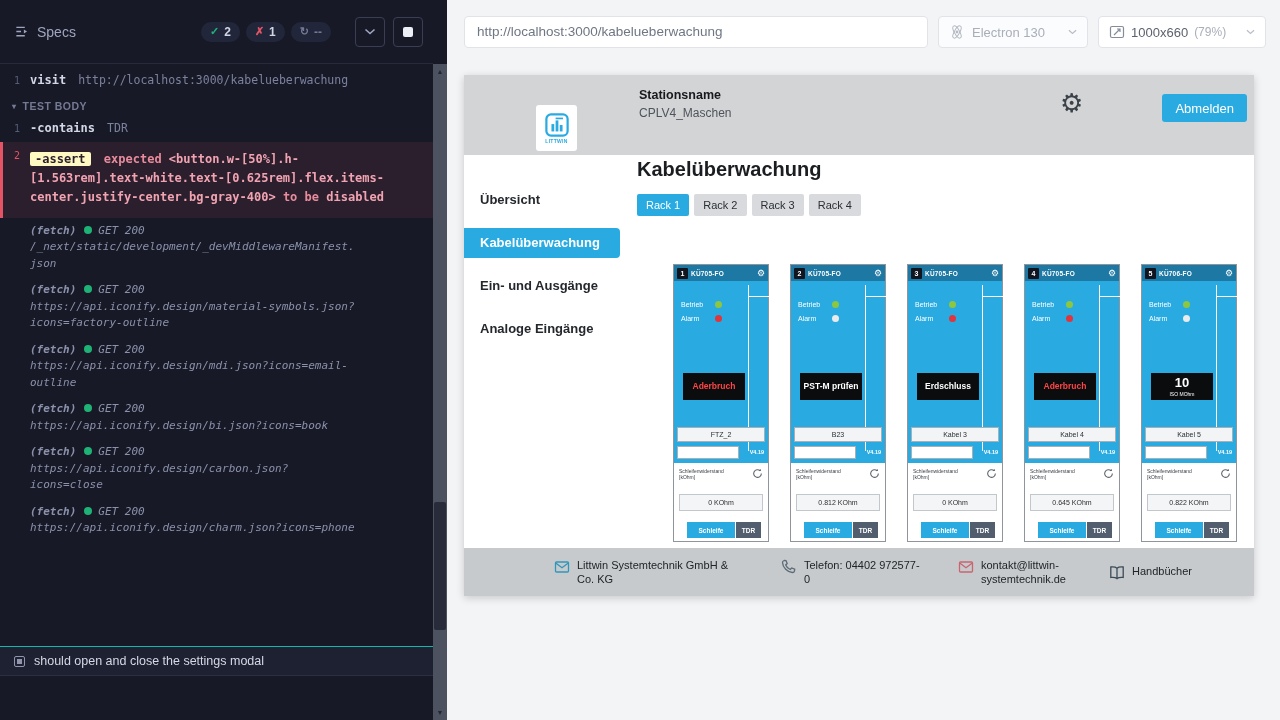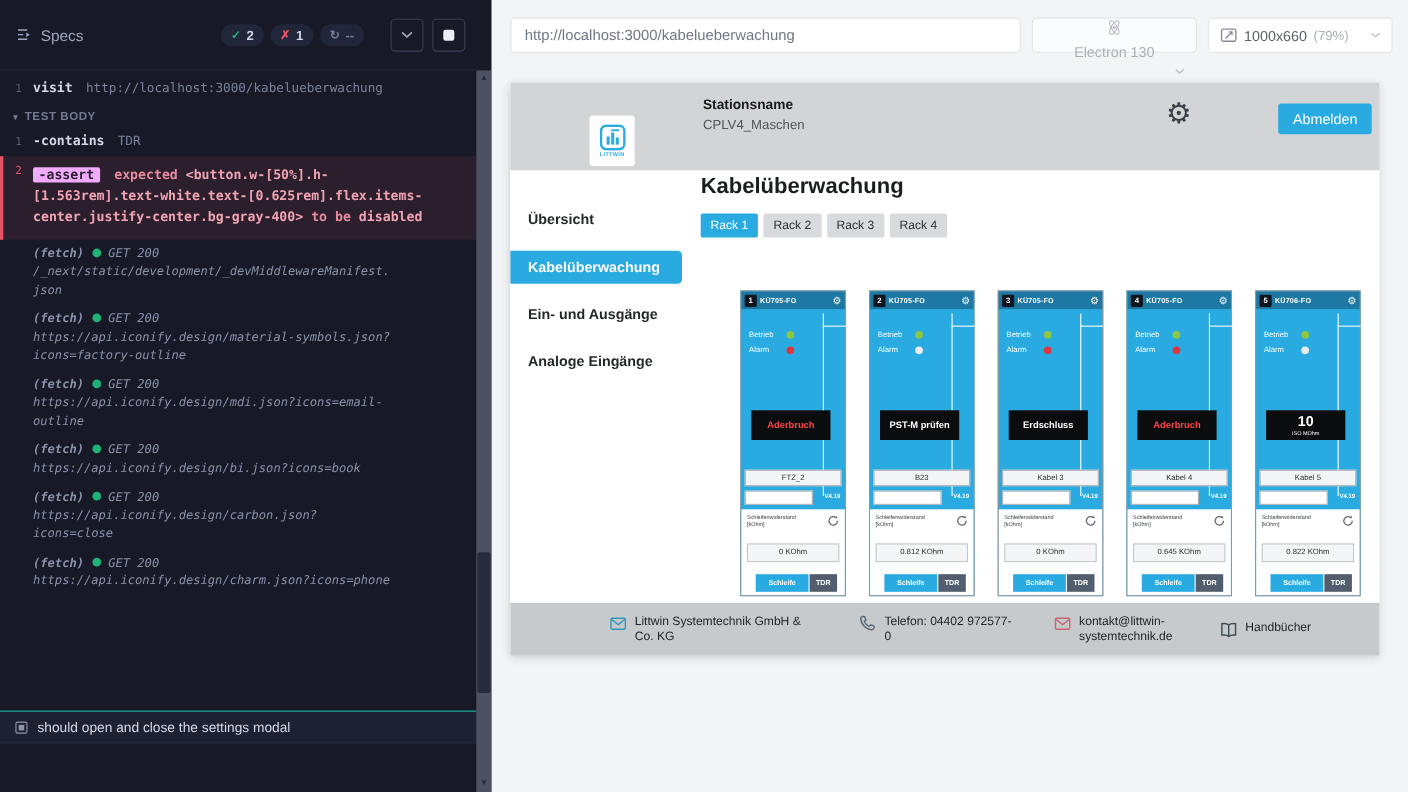--- a/index.html
+++ b/index.html
@@ -42,21 +42,21 @@
   .cy-section { display:flex; align-items:center; gap:6px; padding:10px 10px 6px 12px;
                 color:#747994; font-size:10.5px; font-weight:bold; letter-spacing:.5px;
                 font-family:"Liberation Sans", sans-serif; cursor:pointer; }
   .caret { font-size:8px; color:#747994; }
 
   .cy-failed { display:flex; margin-top:4px; background:#2b1f2d; border-left:3px solid #e45464;
                padding:8px 12px 10px 0; cursor:pointer; }
   .cy-failed .cmd-num { color:#e45464; width:27px; }
   .cy-failed-text { font-size:12px; font-weight:bold; color:#e88b9c; line-height:1.6;
                     overflow-wrap:anywhere; max-width:355px; }
-  .assert-badge { background:#f0abfc; color:#2b1f2d; padding:0 5px; border-radius:2px;
+  .assert-badge { background:#fef9c3; color:#2b1f2d; padding:0 5px; border-radius:2px;
                   margin-right:6px; }
   .sel { color:#f2a3b2; }
 
   .cy-fetch { display:flex; padding:5px 10px 5px 0; cursor:pointer; }
   .fetch-body { font-size:11px; font-style:italic; color:#8b90ab; line-height:1.5; max-width:330px; }
   .fetch-label { font-weight:bold; margin-right:8px; }
   .dot-green { display:inline-block; width:8px; height:8px; border-radius:50%; background:#1fb277;
                margin-right:6px; }
   .fetch-url { overflow-wrap:anywhere; }
 
@@ -77,21 +77,21 @@
               border-radius:2px; }
 
   
   .app-area { flex:1; position:relative; background:#f3f4f6; }
   .browser-bar { position:absolute; top:16px; left:17px; display:flex; gap:8px; }
   .url-input { width:464px; height:32px; background:#fff; border:1px solid #e1e3e8; border-radius:4px;
                padding:0 12px; line-height:30px; font-size:13.5px; color:#6f7684;
                white-space:nowrap; overflow:hidden; }
   .browser-select { width:150px; height:32px; border:1px solid #e1e3e8; border-radius:4px;
                     background:#fbfcfd; display:flex; align-items:center; gap:7px; padding:0 10px;
-                    font-size:13px; color:#a9aeb9; margin-left:2px; cursor:pointer;flex-direction:column; }
+                    font-size:13px; color:#a9aeb9; margin-left:2px; cursor:pointer; }
   .viewport-select { width:168px; height:32px; border:1px solid #e1e3e8; border-radius:4px;
                      background:#fff; display:flex; align-items:center; gap:6px; padding:0 10px;
                      font-size:13px; color:#5c626e; margin-left:2px; cursor:pointer; }
   .vp-zoom { color:#a9aeb9; font-size:12px; }
   .chev { margin-left:auto; display:flex; }
 
   .aut-frame { position:absolute; left:17px; top:75px; width:790px; height:521px; background:#fff;
                box-shadow:0 2px 8px rgba(0,0,0,.18); }
   .app-header { position:absolute; top:0; left:0; right:0; height:80px; background:#d2d4d6; }
   .logo-box { position:absolute; left:72px; top:30px; width:41px; height:46px; background:#fff;
@@ -129,21 +129,21 @@
   .card-num { width:11px; height:11px; background:#10151f; color:#fff; font-size:7px; font-weight:bold;
               display:flex; align-items:center; justify-content:center; border-radius:1px; }
   .card-model { color:#fff; font-size:6.5px; font-weight:bold; letter-spacing:.2px; }
   .card-gear { margin-left:auto; color:#fff; font-size:9px; line-height:1; cursor:pointer; }
   .led-row { position:absolute; left:7px; display:flex; align-items:center; }
   .led-row.r1 { top:36px; } .led-row.r2 { top:50px; }
   .led-label { color:#fff; font-size:7px; width:34px; }
   .led { width:7px; height:7px; border-radius:50%; display:block; }
   .vline { position:absolute; left:74px; top:20px; width:1px; height:166px; background:#fff; }
   .hline { position:absolute; left:74px; top:31px; width:21px; height:1px; background:#fff; }
-  .status-box { position:absolute; left:9px; top:108px; width:72px; height:27px; background:#0a0c0e;
+  .status-box { position:absolute; left:9px; top:108px; width:62px; height:27px; background:#0a0c0e;
                 display:flex; flex-direction:column; align-items:center; justify-content:center; }
   .status-main { font-weight:bold; font-size:8.5px; line-height:1.1; }
   .status-box[data-variant="number"] .status-main { font-size:13px; }
   .status-sub { color:#fff; font-size:5px; }
   .cable-label { position:absolute; left:3px; right:3px; top:162px; height:15px; background:#f2f4f5;
                  border:1px solid #a9afb5; font-size:7px; color:#2b2f33; display:flex;
                  align-items:center; justify-content:center; }
   .ver-row { position:absolute; left:3px; right:3px; top:181px; height:13px; }
   .ver-input { position:absolute; left:0; top:0; width:62px; height:13px; background:#fff;
                border:1px solid #a9afb5; }

